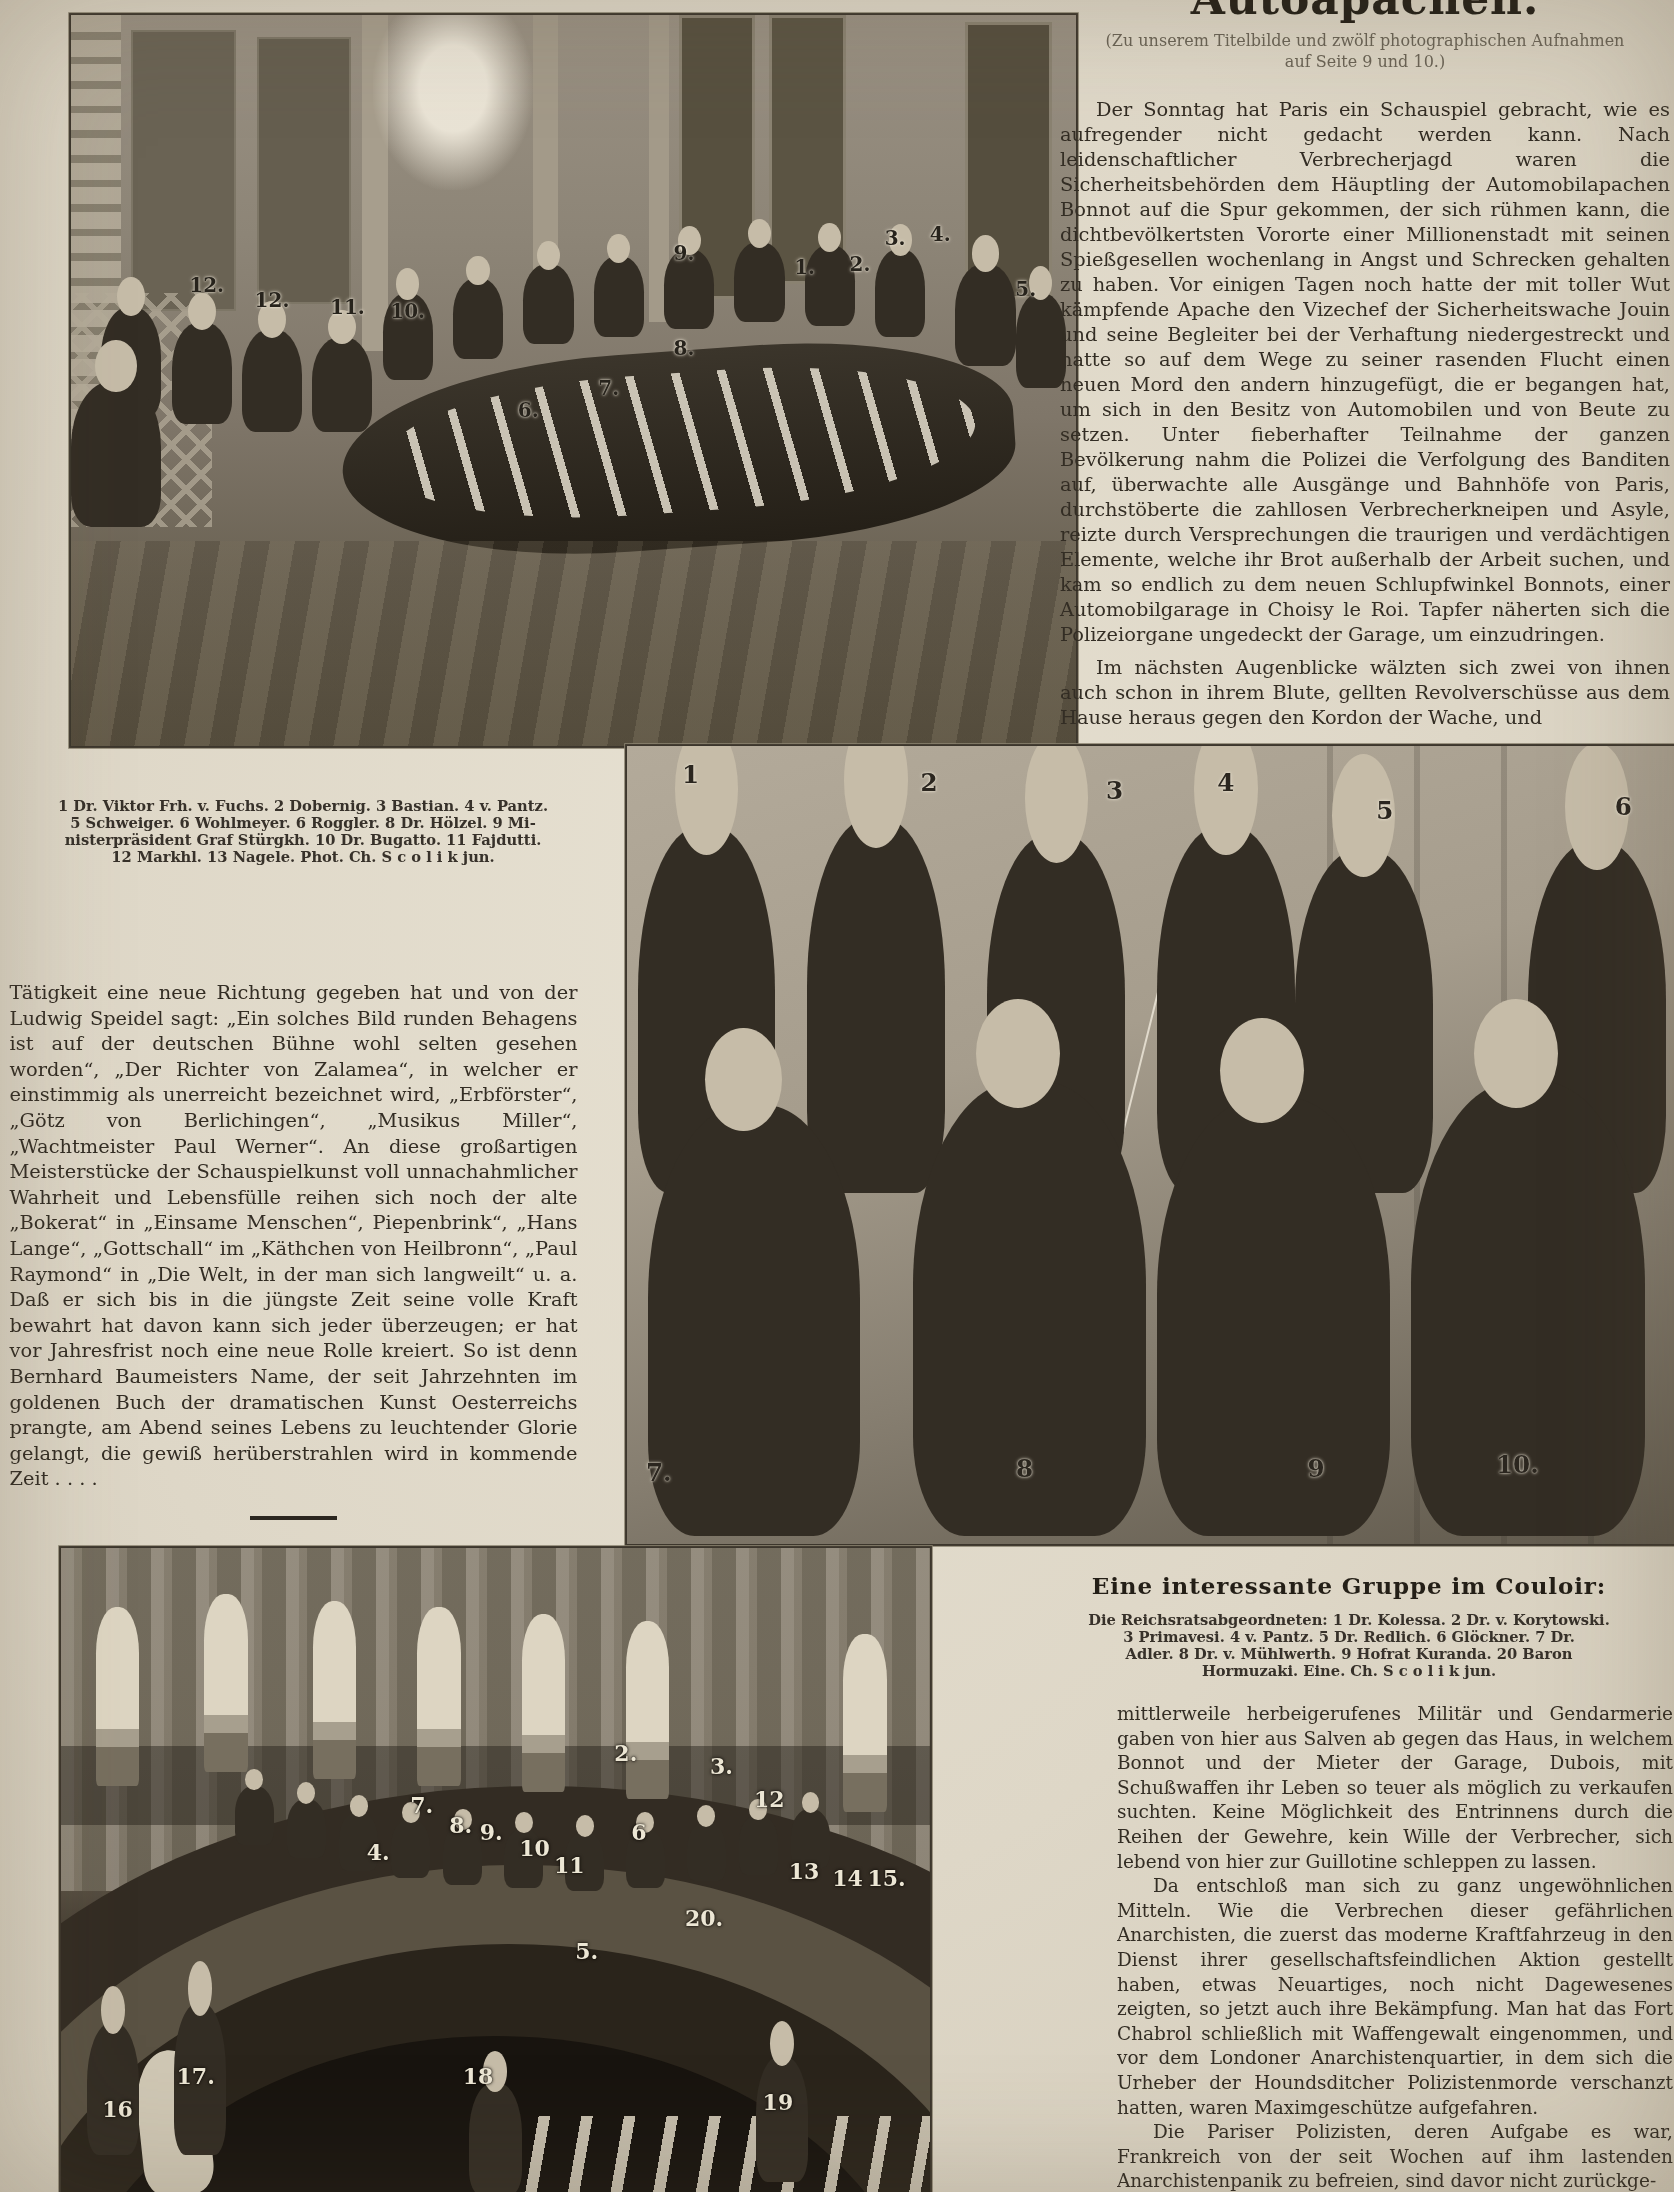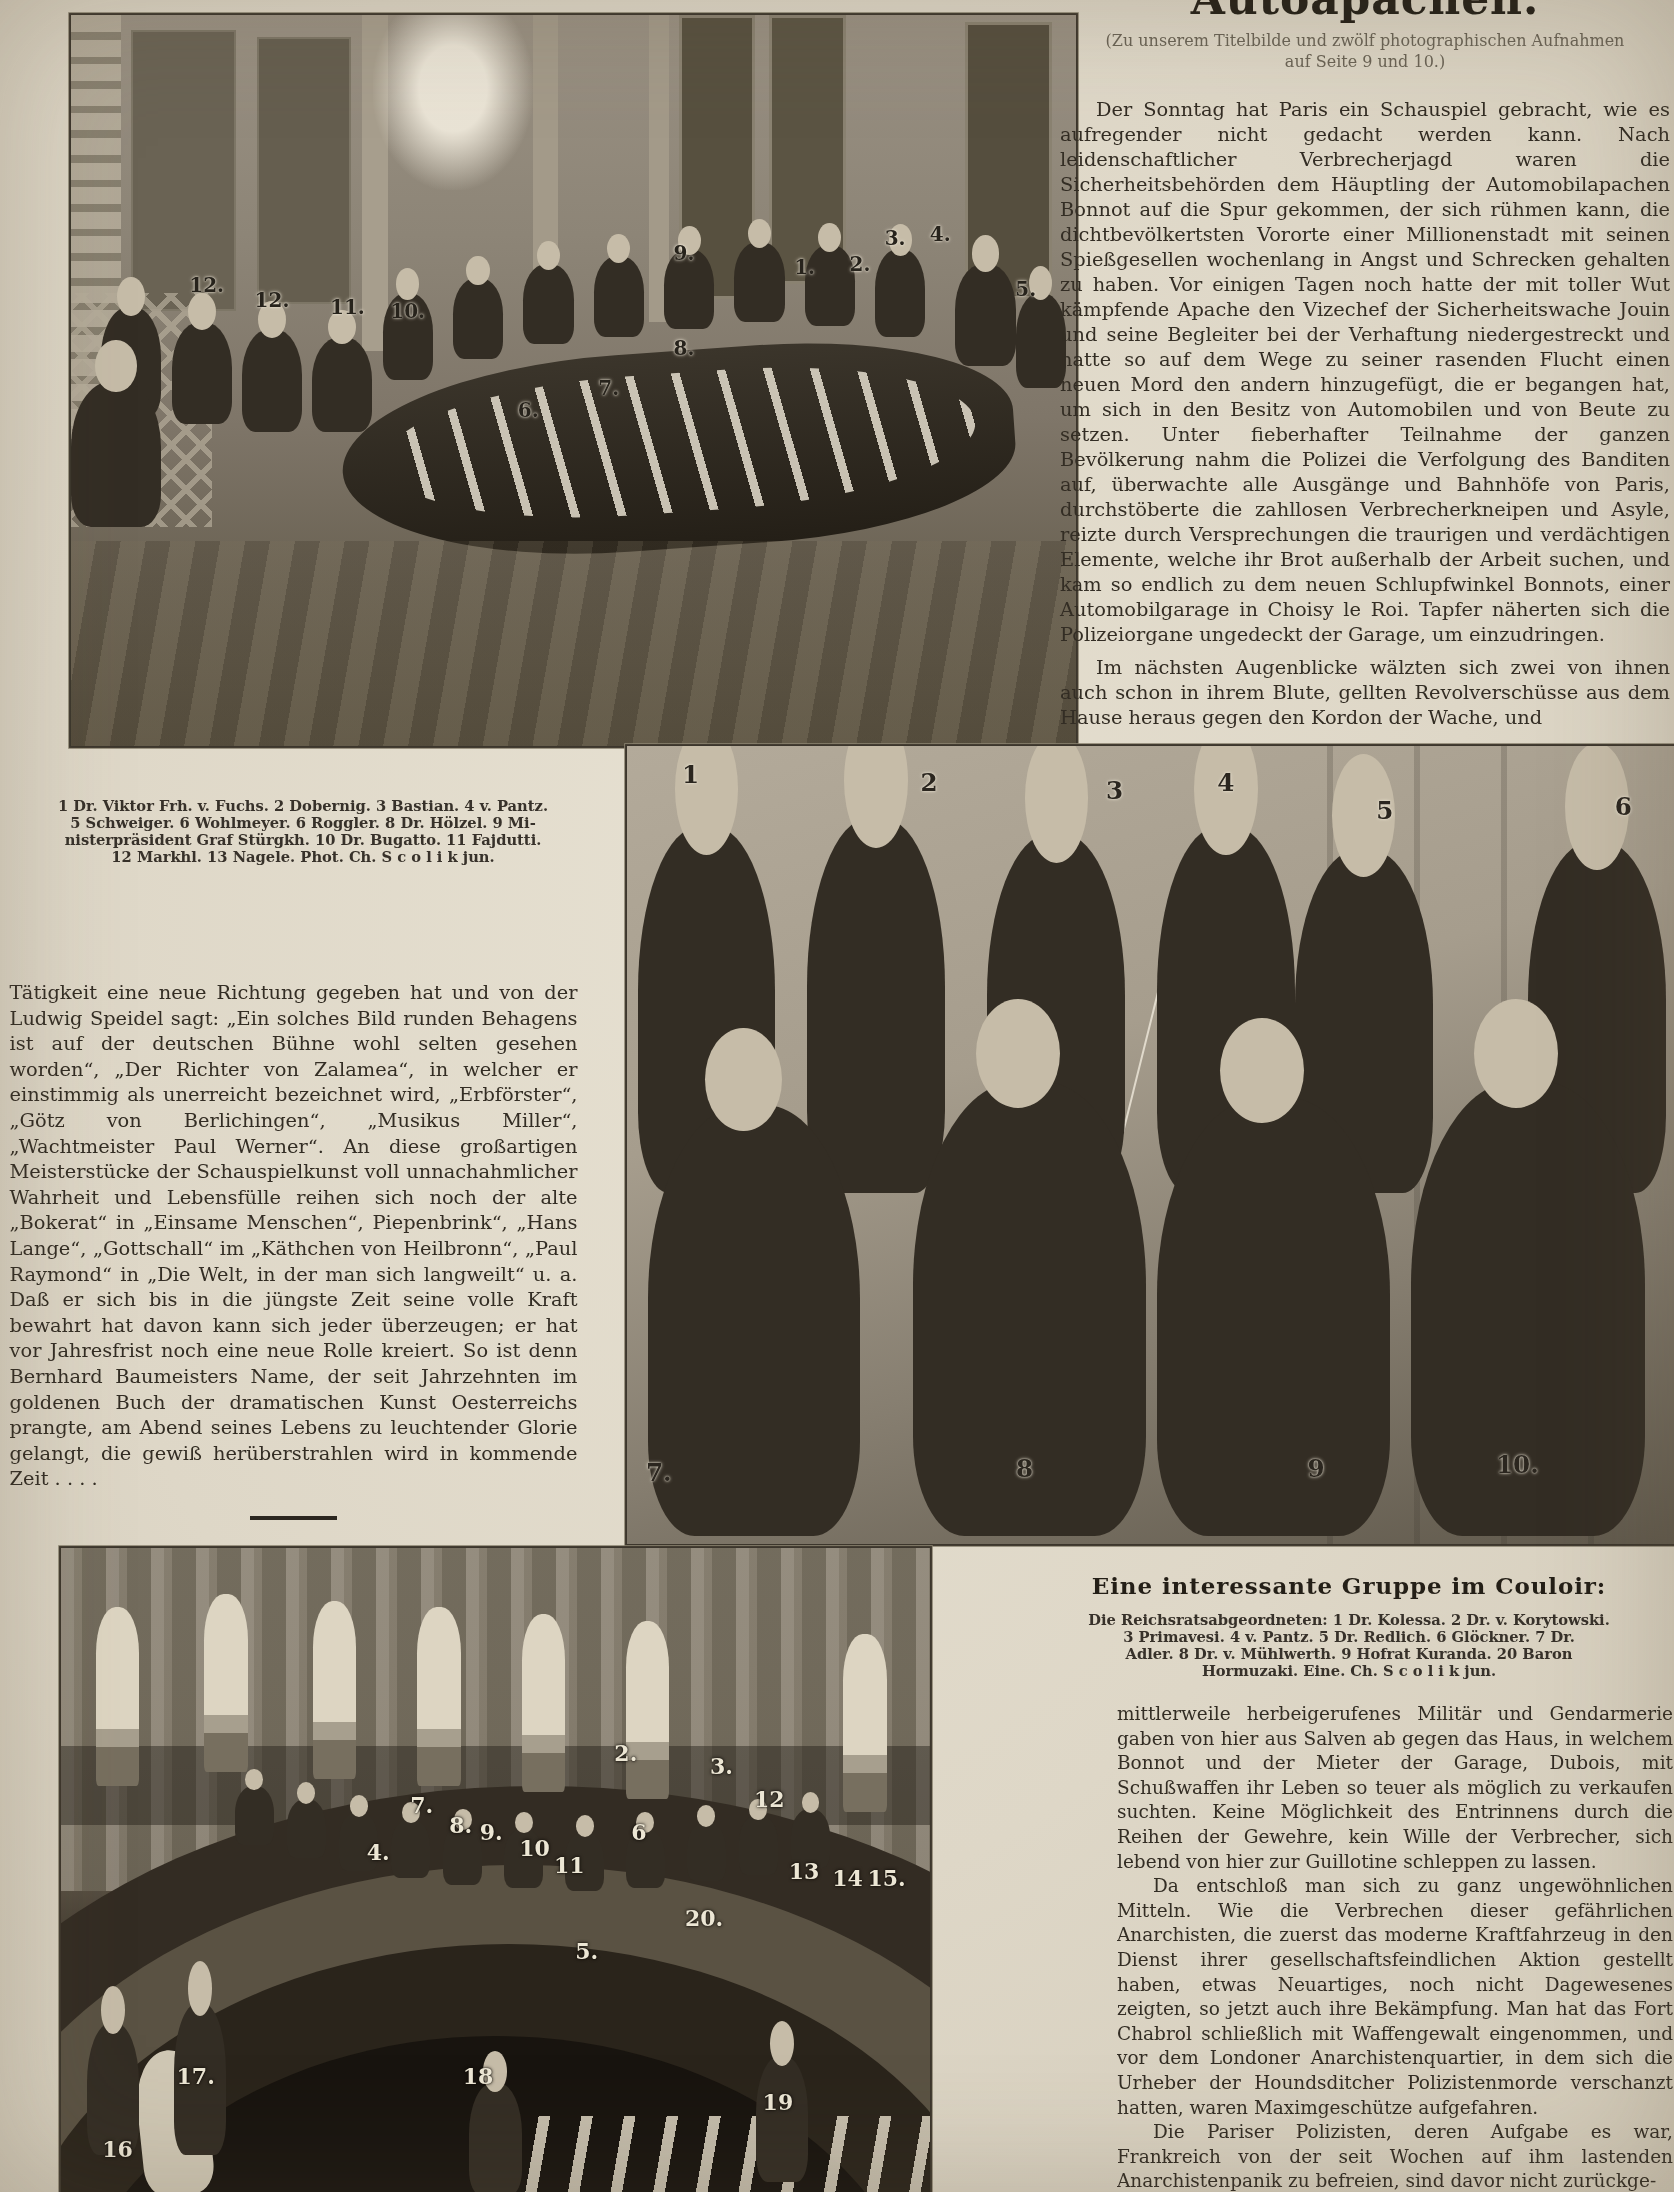--- a/index.html
+++ b/index.html
@@ -207,21 +207,21 @@
       <span class="marker" style="left: 49.5%; top: 43%;">9.</span>
       <span class="marker" style="left: 54.5%; top: 45.5%;">10</span>
       <span class="marker" style="left: 36.5%; top: 46%;">4.</span>
       <span class="marker" style="left: 58.5%; top: 48%;">11</span>
       <span class="marker" style="left: 66.5%; top: 43%;">6</span>
       <span class="marker" style="left: 85.5%; top: 49%;">13</span>
       <span class="marker" style="left: 90.5%; top: 50%;">14</span>
       <span class="marker" style="left: 95%; top: 50%;">15.</span>
       <span class="marker" style="left: 60.5%; top: 61%;">5.</span>
       <span class="marker" style="left: 74%; top: 56%;">20.</span>
-      <span class="marker" style="left: 6.5%; top: 85%; margin-top: 40px;">16</span>
+      <span class="marker" style="left: 6.5%; top: 85%;">16</span>
       <span class="marker" style="left: 15.5%; top: 80%;">17.</span>
       <span class="marker" style="left: 48%; top: 80%;">18</span>
       <span class="marker" style="left: 82.5%; top: 84%;">19</span>
     </figure>
 
   <section class="block-couloir">
     <h3>Eine interessante Gruppe im Couloir:</h3>
     <div class="caps">
       <div class="capline">Die Reichsratsabgeordneten: 1 Dr. Kolessa.  2 Dr. v. Korytowski.</div>
       <div class="capline">3 Primavesi.  4 v. Pantz.  5 Dr. Redlich.  6 Glöckner.  7 Dr.</div>

